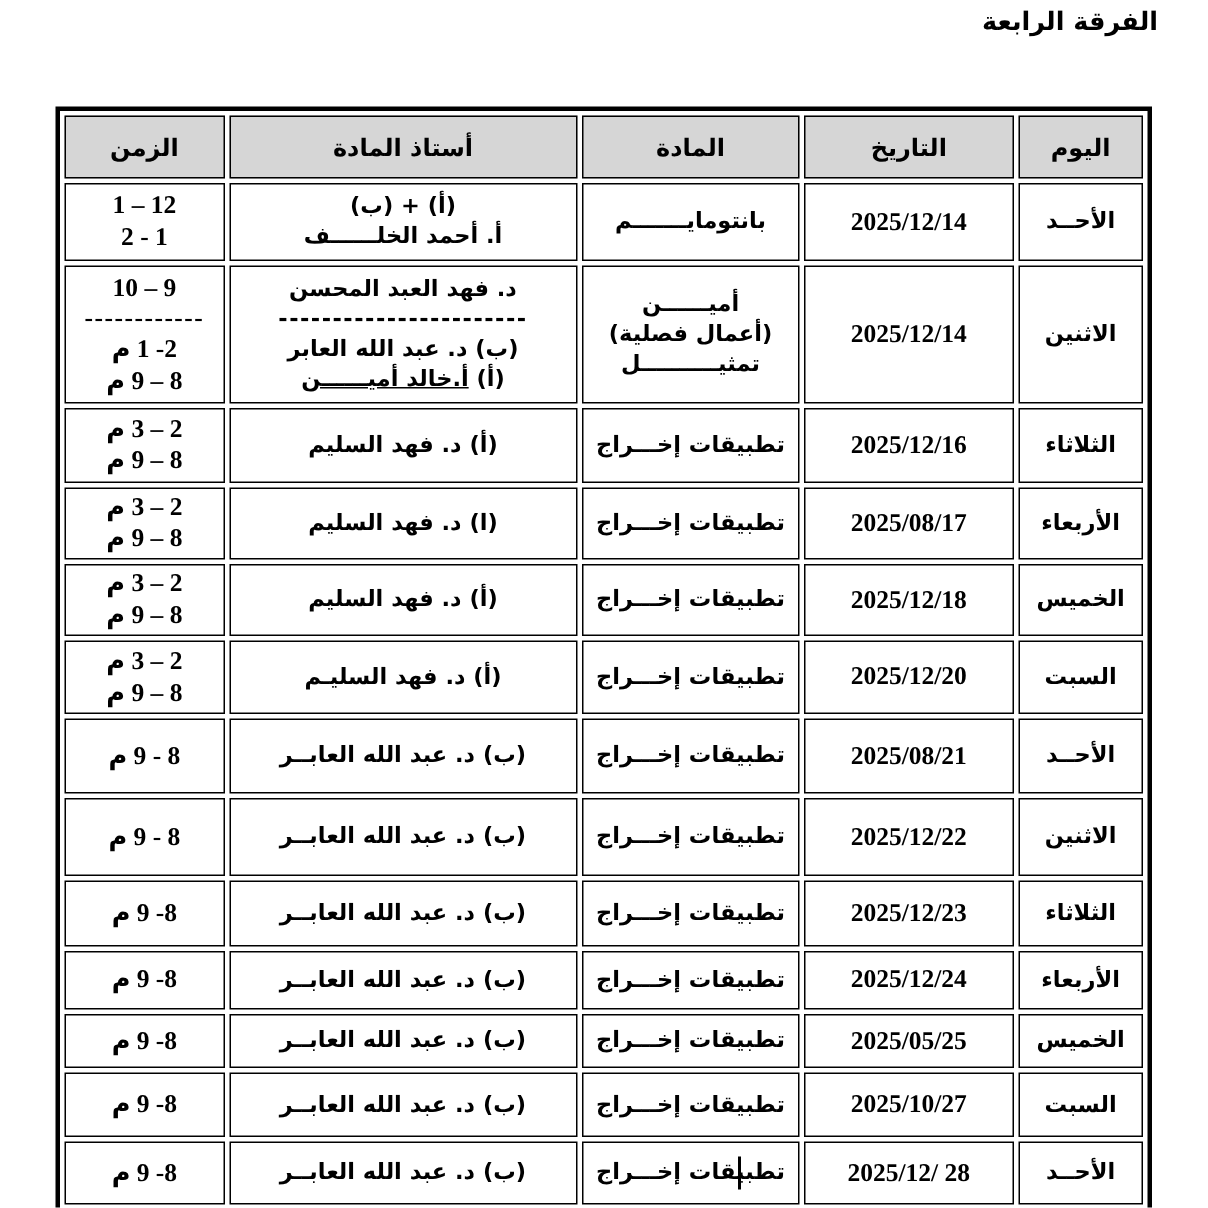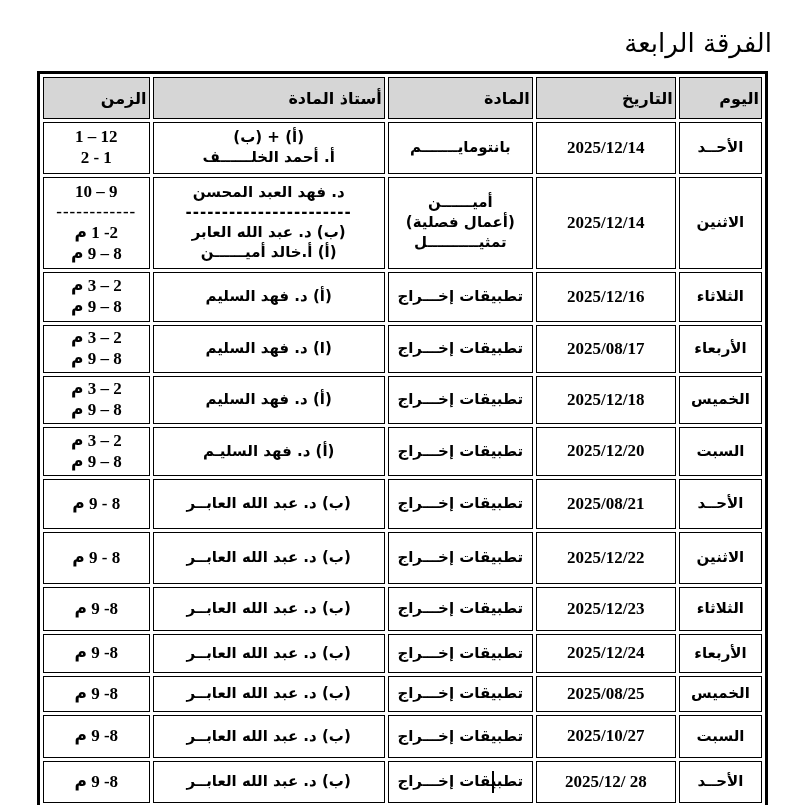--- a/index.html
+++ b/index.html
@@ -1,50 +1,50 @@
 <!DOCTYPE html>
 <html lang="ar" dir="rtl"><head>
 <meta charset="utf-8">
 <style>
   html,body{margin:0;padding:0;}
   body{
     width:805px;height:805px;position:relative;background:#ffffff;
     font-family:"DejaVu Sans",sans-serif;color:#000;overflow:hidden;
   }
   .page-title{
-    position:absolute;top:28px;right:33px;
-    font-size:26px;font-weight:normal;letter-spacing:0;
+    position:absolute;top:5px;right:33px;
+    font-size:17px;font-weight:bold;letter-spacing:0;
   }
   table.schedule{
     position:absolute;top:71px;left:37px;width:731px;
     border:3px solid #000;
     border-collapse:separate;border-spacing:3px;
     table-layout:fixed;background:#fff;
   }
   col.c-day{width:82px;}
   col.c-date{width:138px;}
   col.c-subject{width:143px;}
   col.c-prof{width:229px;}
   col.c-time{width:105px;}
   th,td{
     border:1.5px solid #000;
     text-align:center;vertical-align:middle;
     font-weight:bold;padding:1px 2px;overflow:hidden;
   }
   th{
-    background:#d6d6d6;font-size:16px;height:38px;text-align:right;
+    background:#d6d6d6;font-size:16px;height:38px;
   }
   td{font-size:15px;line-height:1.32;}
   td.date-cell,td.time-cell{
     font-family:"Liberation Serif","DejaVu Sans",serif;
     font-size:17px;
   }
   td.time-cell{line-height:1.22;}
   td.subject-cell{position:relative;}
-  .u{}
+  .u{text-decoration:underline;}
   .dash-line{letter-spacing:1px;}
   .text-caret{
     position:absolute;width:2px;height:22px;background:#000;
     top:50%;left:72%;transform:translateY(-50%);
   }
   
   tbody tr:nth-child(1)  td{height:48px;}
   tbody tr:nth-child(2)  td{height:88px;}
   tbody tr:nth-child(3)  td{height:46px;}
   tbody tr:nth-child(4)  td{height:44px;}
@@ -220,21 +220,21 @@
         </td>
         <td class="prof-cell">
           <div>(ب) د. عبد الله العابــر</div>
         </td>
         <td class="time-cell">
           <div>8- 9 م</div>
         </td>
       </tr>
       <tr>
         <td class="day-cell">الخميس</td>
-        <td class="date-cell"><span dir="ltr">2025/08/25</span></td>
+        <td class="date-cell"><span dir="ltr">2025/05/25</span></td>
         <td class="subject-cell">
           <div>تطبيقات إخـــراج</div>
         </td>
         <td class="prof-cell">
           <div>(ب) د. عبد الله العابــر</div>
         </td>
         <td class="time-cell">
           <div>8- 9 م</div>
         </td>
       </tr>

